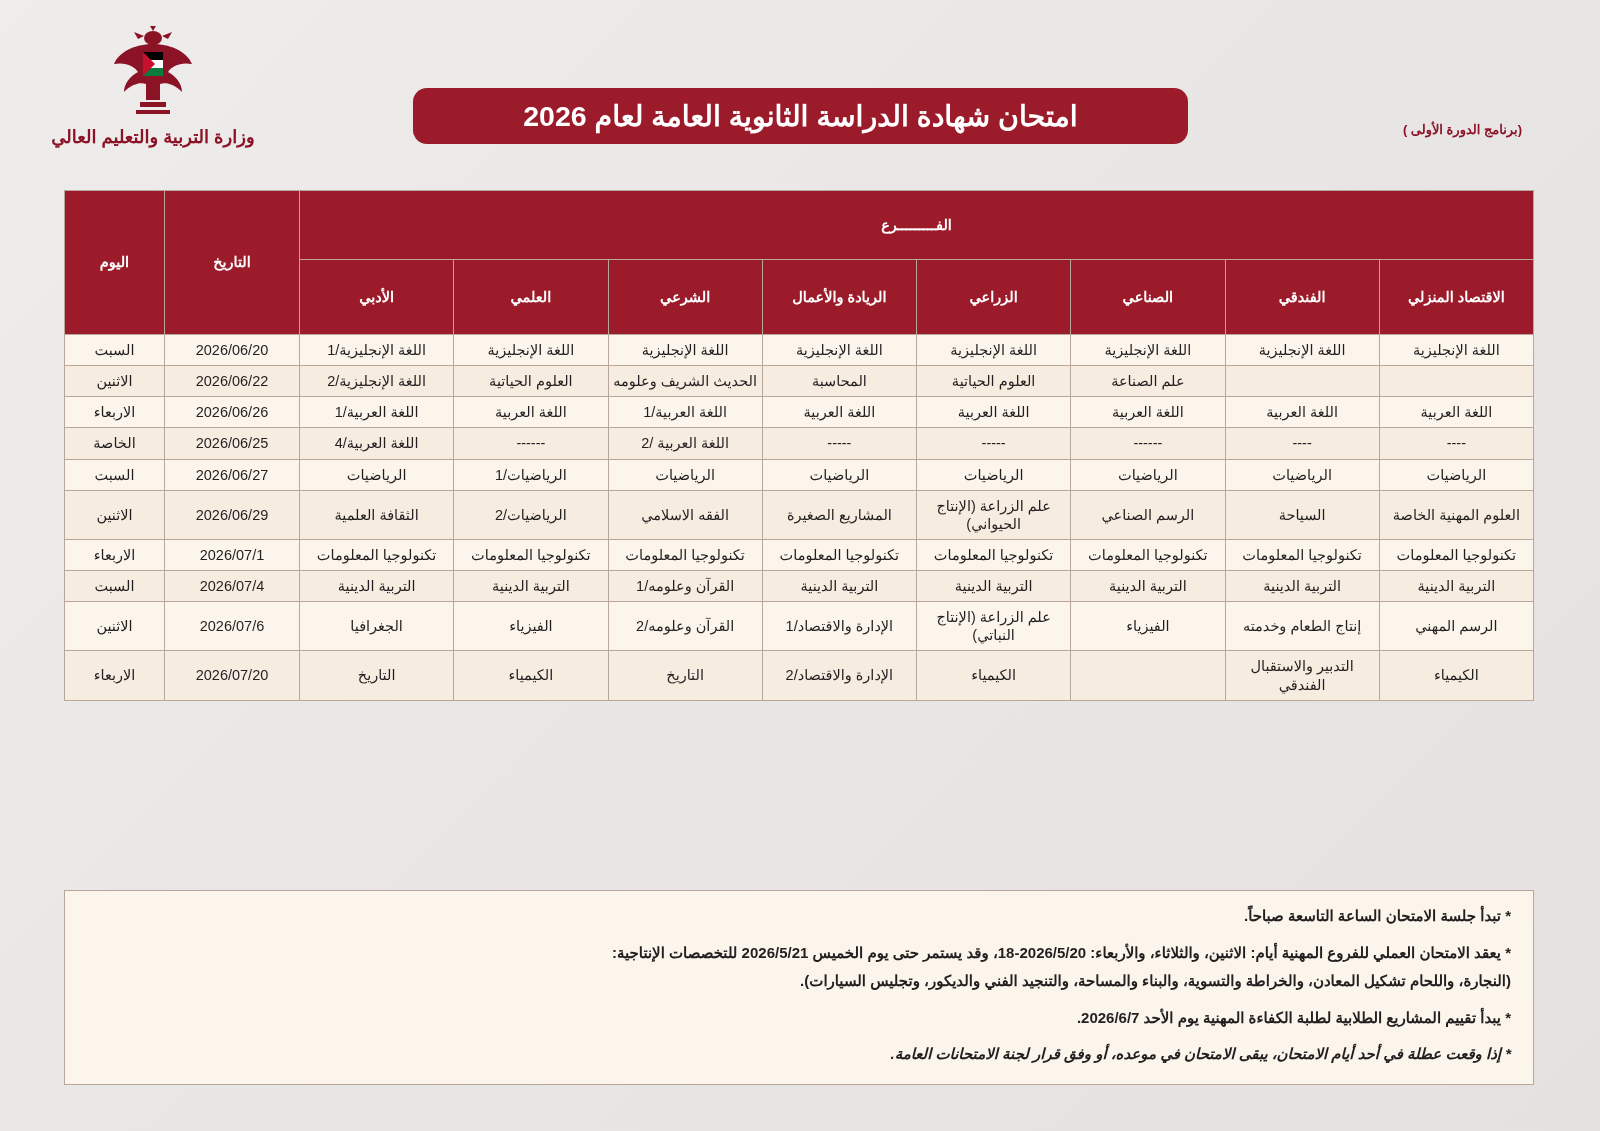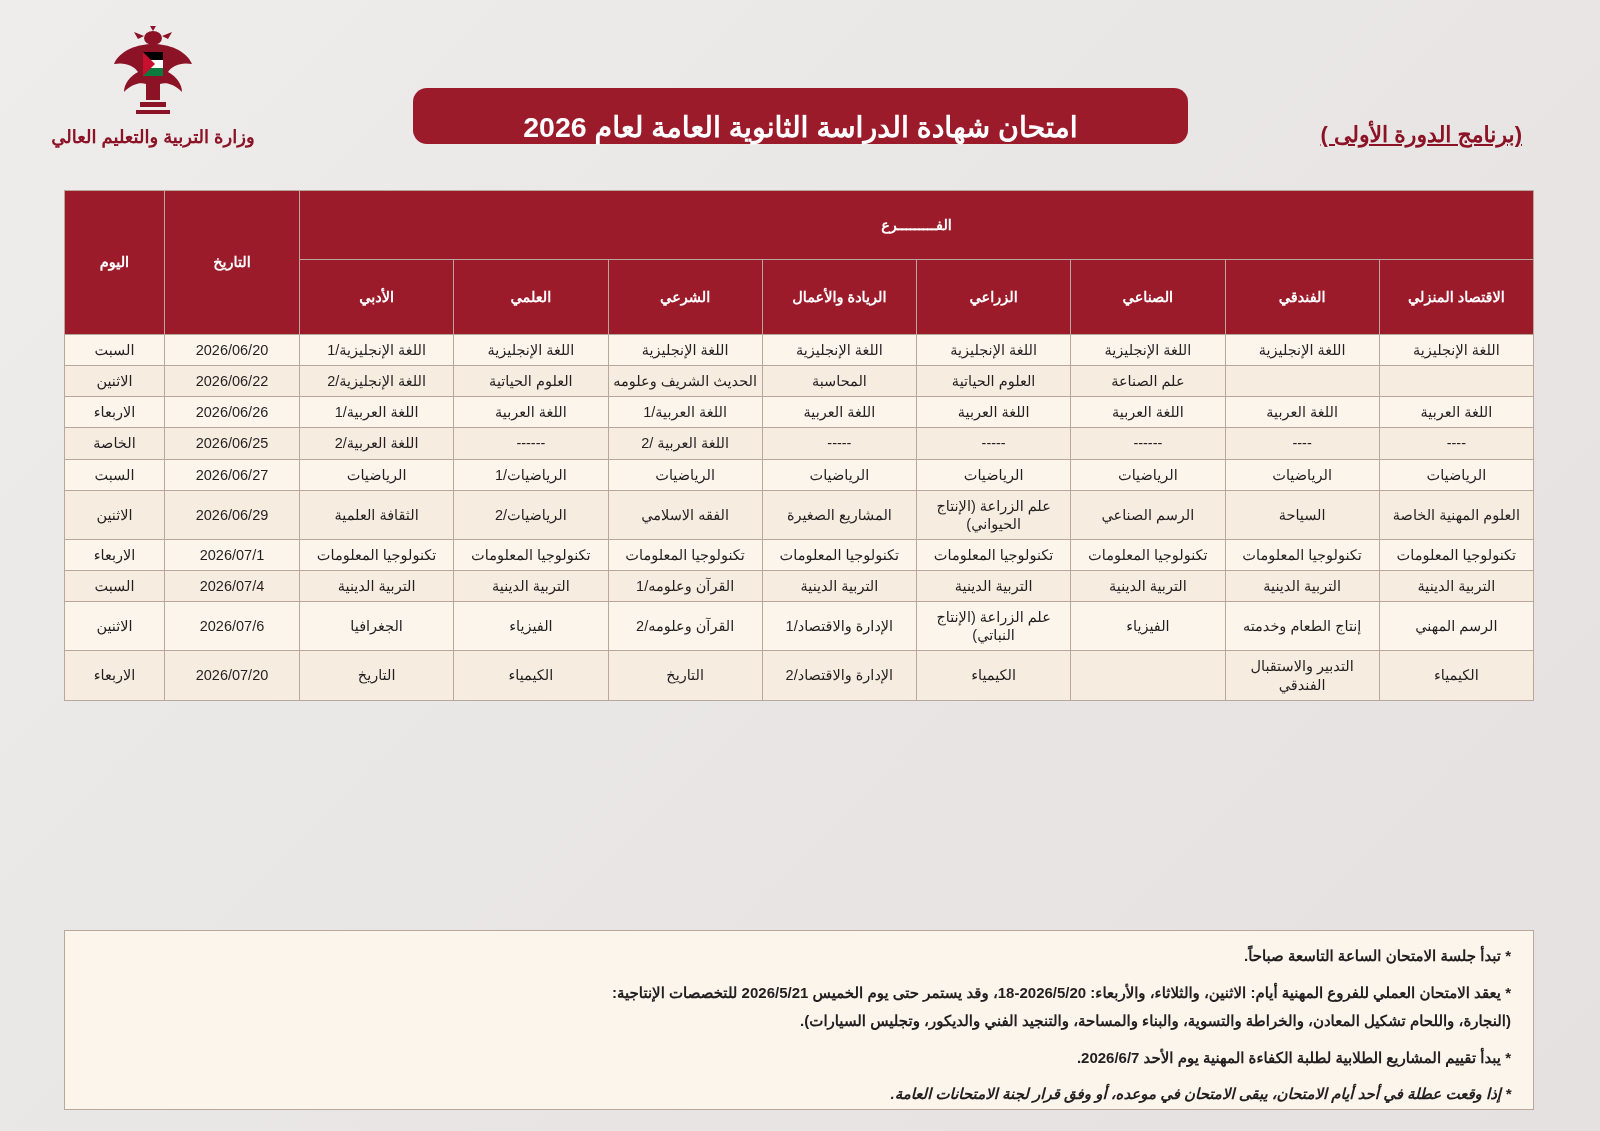--- a/index.html
+++ b/index.html
@@ -50,37 +50,36 @@
   }
   .title-pill {
     position: absolute;
     top: 88px;
     right: 412px;
     width: 775px;
     height: 56px;
     background: #9c1b2b;
     border-radius: 14px;
     display: flex;
-    align-items: flex-end;
+    align-items: center;
     justify-content: center;
   }
   .title-pill span {
     color: #ffffff;
     font-size: 28.5px;
     font-weight: bold;
     letter-spacing: 0;
   }
   .round-label {
     position: absolute;
     top: 122px;
     right: 78px;
-    font-size: 22px;
+    font-size: 13px;
     font-weight: bold;
     color: #8c1226;
-    text-decoration: underline;
   }
   
   .table-wrap {
     position: absolute;
     top: 190px;
     right: 66px;
     width: 1470px;
   }
   table.sched {
     border-collapse: collapse;
@@ -127,22 +126,21 @@
   .col-date { width: 130px; }
   
   .notes {
     position: absolute;
     right: 66px;
     top: 890px;
     width: 1470px;
     box-sizing: border-box;
     border: 1px solid #b9a79b;
     background: #fbf5ec;
-    padding: 14px 22px 3px 22px;
-    margin-top: 40px;
+    padding: 14px 22px 18px 22px;
   }
   .notes p {
     margin: 0 0 14px 0;
     font-size: 15px;
     font-weight: bold;
     color: #231f20;
     text-align: right;
     line-height: 1.5;
   }
   .notes p.sub {
@@ -248,21 +246,21 @@
           <td class="day">الاربعاء</td>
         </tr>
         <tr class="even">
           <td>----</td>
           <td>----</td>
           <td>------</td>
           <td>-----</td>
           <td>-----</td>
           <td>اللغة العربية /2</td>
           <td>------</td>
-          <td>اللغة العربية/2</td>
+          <td>اللغة العربية/4</td>
           <td class="date">2026/06/25</td>
           <td class="day">الخاصة</td>
         </tr>
         <tr class="odd">
           <td>الرياضيات</td>
           <td>الرياضيات</td>
           <td>الرياضيات</td>
           <td>الرياضيات</td>
           <td>الرياضيات</td>
           <td>الرياضيات</td>

